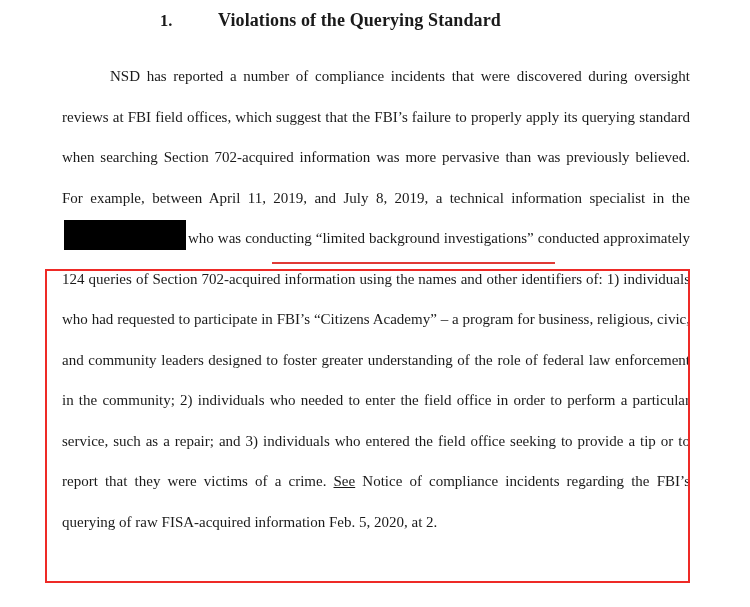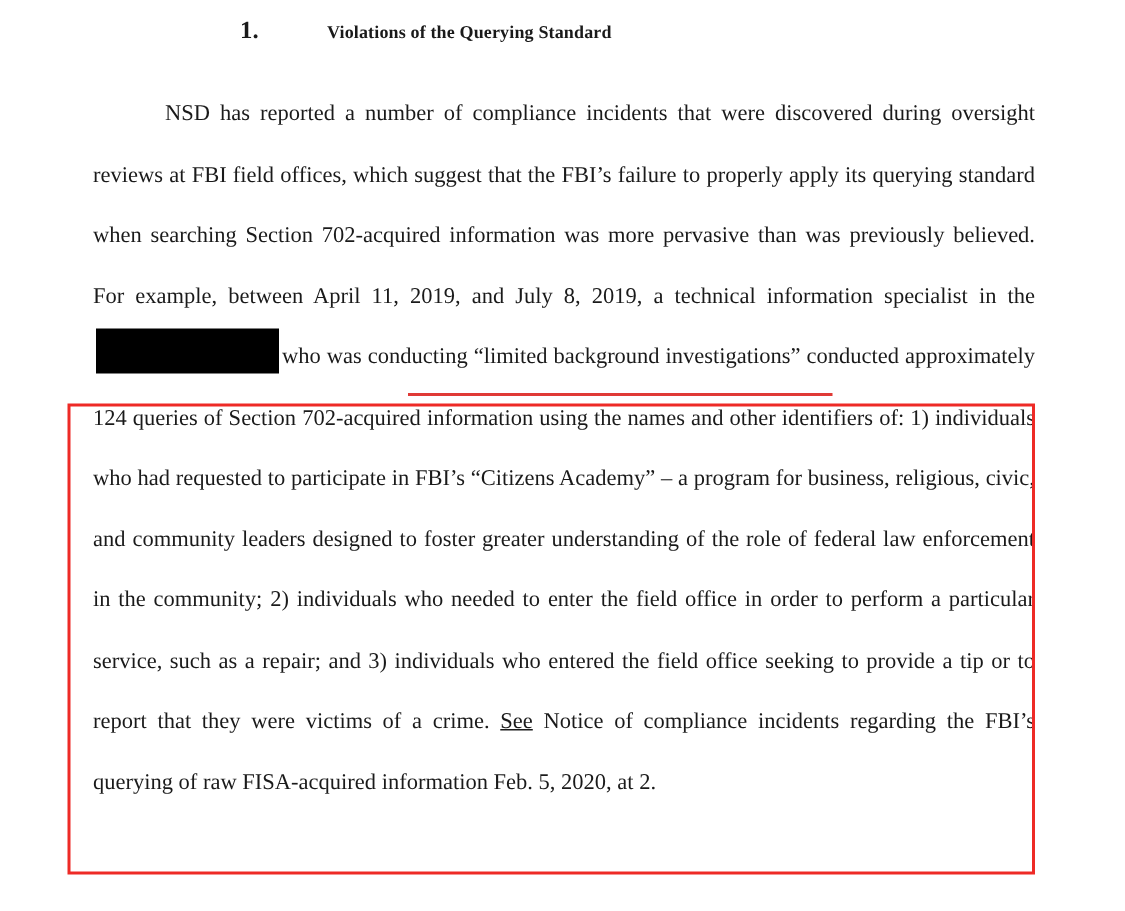--- a/index.html
+++ b/index.html
@@ -30,21 +30,21 @@
     align-items: baseline;
   }
   .heading-num {
     font-weight: bold;
     font-size: 16.5px;
     width: 58px;
     flex: none;
   }
   .heading-text {
     font-weight: bold;
-    font-size: 12px;
+    font-size: 18px;
     letter-spacing: 0.1px;
   }
   .body-text {
     position: absolute;
     left: 62px;
     top: 56px;
     width: 628px;
     font-size: 15px;
     line-height: 40.5px;
     text-align: justify;

